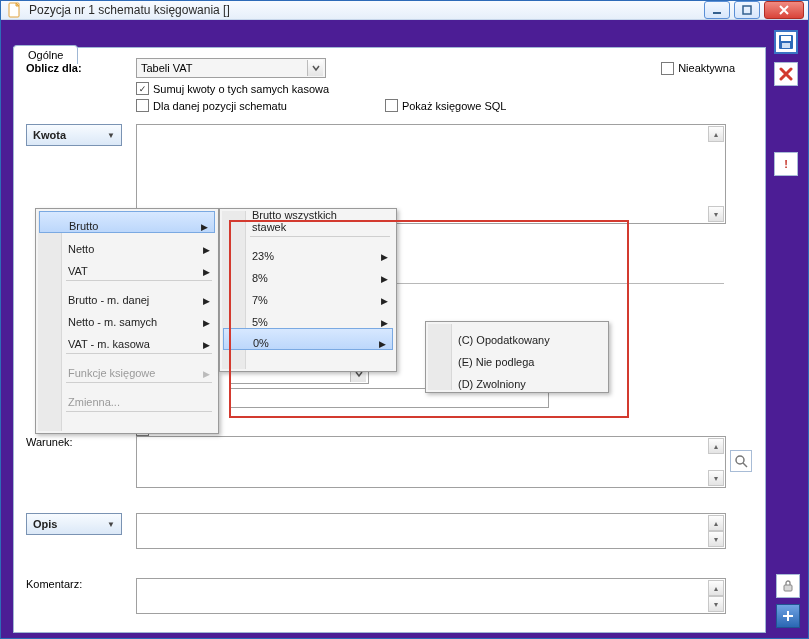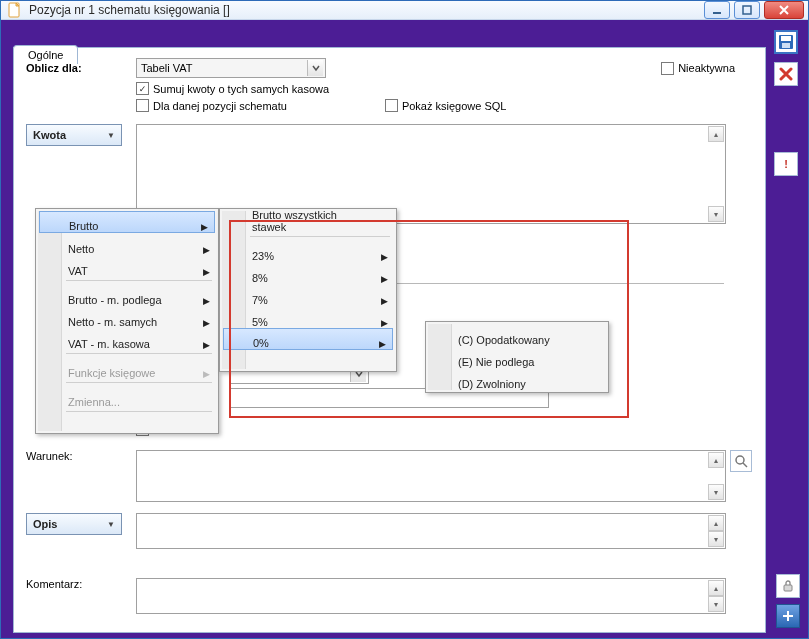--- a/index.html
+++ b/index.html
@@ -293,21 +293,21 @@
         <div class="combo" style="position:absolute; left:215px; top:316px; width:140px; background:#fff;">
           <span class="txt"></span>
           <span class="arrow">
             <svg width="8" height="8">
                 <path d="M1 2 L4 6 L7 2" fill="none" stroke="#555" stroke-width="1.5"></path>
               </svg>
           </span>
         </div>
         <div class="field-bg" style="left:215px; top:340px; width:320px; height:20px;"></div>
 
-        <div class="row" style="position:absolute; left:12px; top:402px; align-items:flex-start;">
+        <div class="row" style="position:absolute; left:12px; top:388px; align-items:flex-start;">
           <div class="label-col">Warunek:</div>
           <div class="textarea small" style="height:52px;">
             <div class="scroll-up">▴</div>
             <div class="scroll-down">▾</div>
           </div>
         </div>
         <div class="wand-btn" style="left:716px; top:402px;">
           <svg width="14" height="14" viewBox="0 0 14 14">
             <circle cx="6" cy="6" r="4" fill="none" stroke="#777" stroke-width="1.5"></circle>
             <line x1="9" y1="9" x2="13" y2="13" stroke="#777" stroke-width="1.5"></line>
@@ -343,21 +343,21 @@
           <div class="menu-item">
             <span>Netto</span>
               <span class="arr">▶</span>
           </div>
           <div class="menu-item">
             <span>VAT</span>
               <span class="arr">▶</span>
           </div>
           <div class="menu-sep"></div>
           <div class="menu-item">
-            <span>Brutto - m. podlega</span>
+            <span>Brutto - m. danej</span>
               <span class="arr">▶</span>
           </div>
           <div class="menu-item">
             <span>Netto - m. samych</span>
               <span class="arr">▶</span>
           </div>
           <div class="menu-item">
             <span>VAT - m. kasowa</span>
               <span class="arr">▶</span>
           </div>

